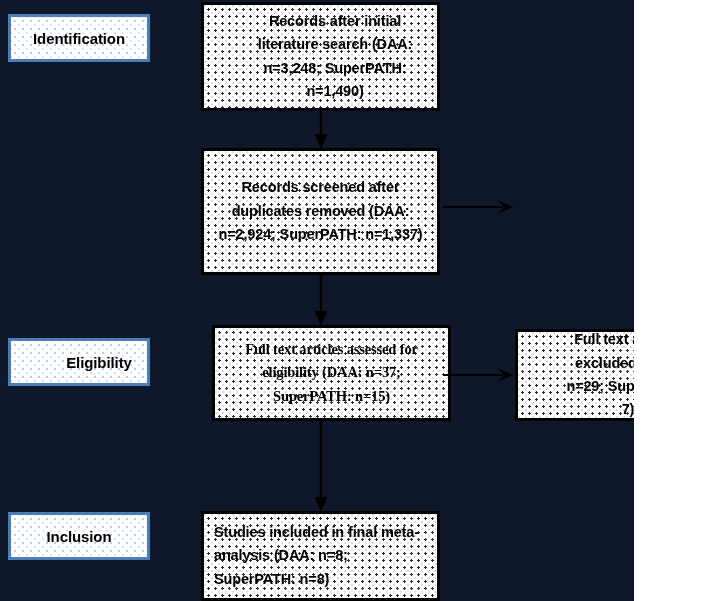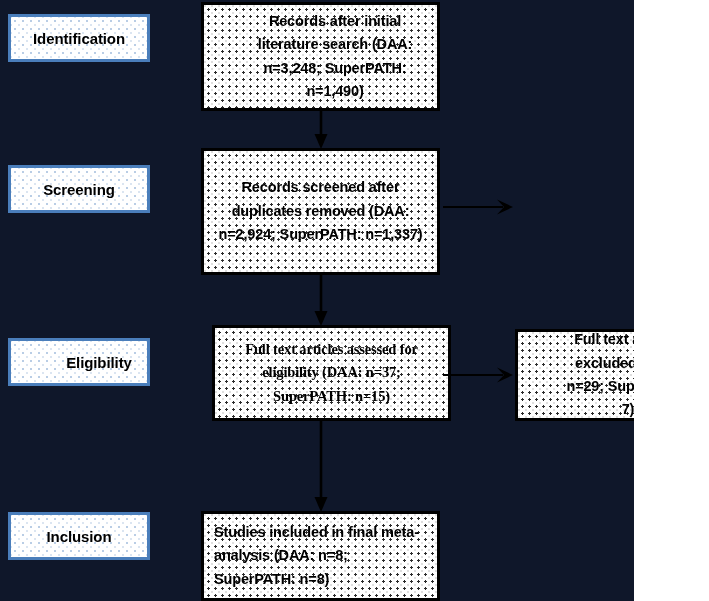--- a/index.html
+++ b/index.html
@@ -85,23 +85,20 @@
 </style>
 </head>
 <body>
 
 <div id="diagram">
 
   <div class="stage-label" style="left:8px; top:14px; width:142px; height:48px;">
     <span class="stage-text">Identification</span>
   </div>
 
-  <div class="stage-label" style="left:8px; top:165px; width:142px; height:48px;">
-    <span class="stage-text">Screening</span>
-  </div>
 
   <div class="stage-label" style="left:8px; top:338px; width:142px; height:48px;padding-left:40px;">
     <span class="stage-text">Eligibility</span>
   </div>
 
   <div class="stage-label" style="left:8px; top:512px; width:142px; height:48px;">
     <span class="stage-text">Inclusion</span>
   </div>
 
   <div class="node" style="left:201px; top:2px; width:239px; height:109px;padding-left:29px;">

